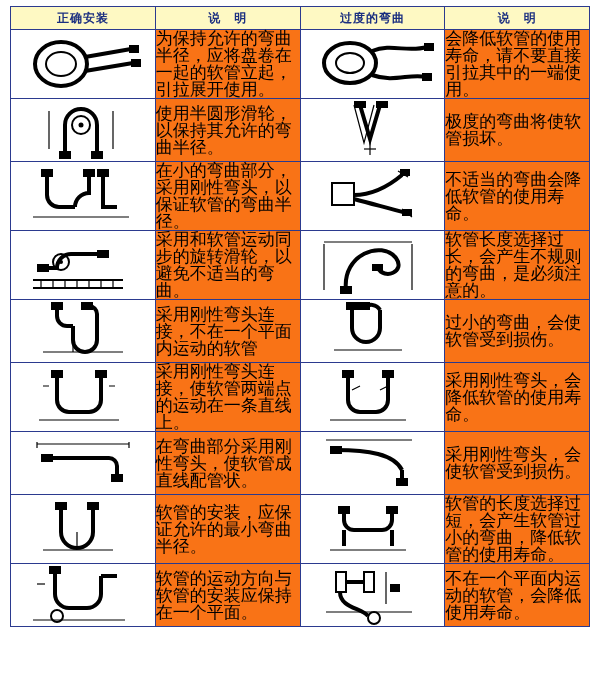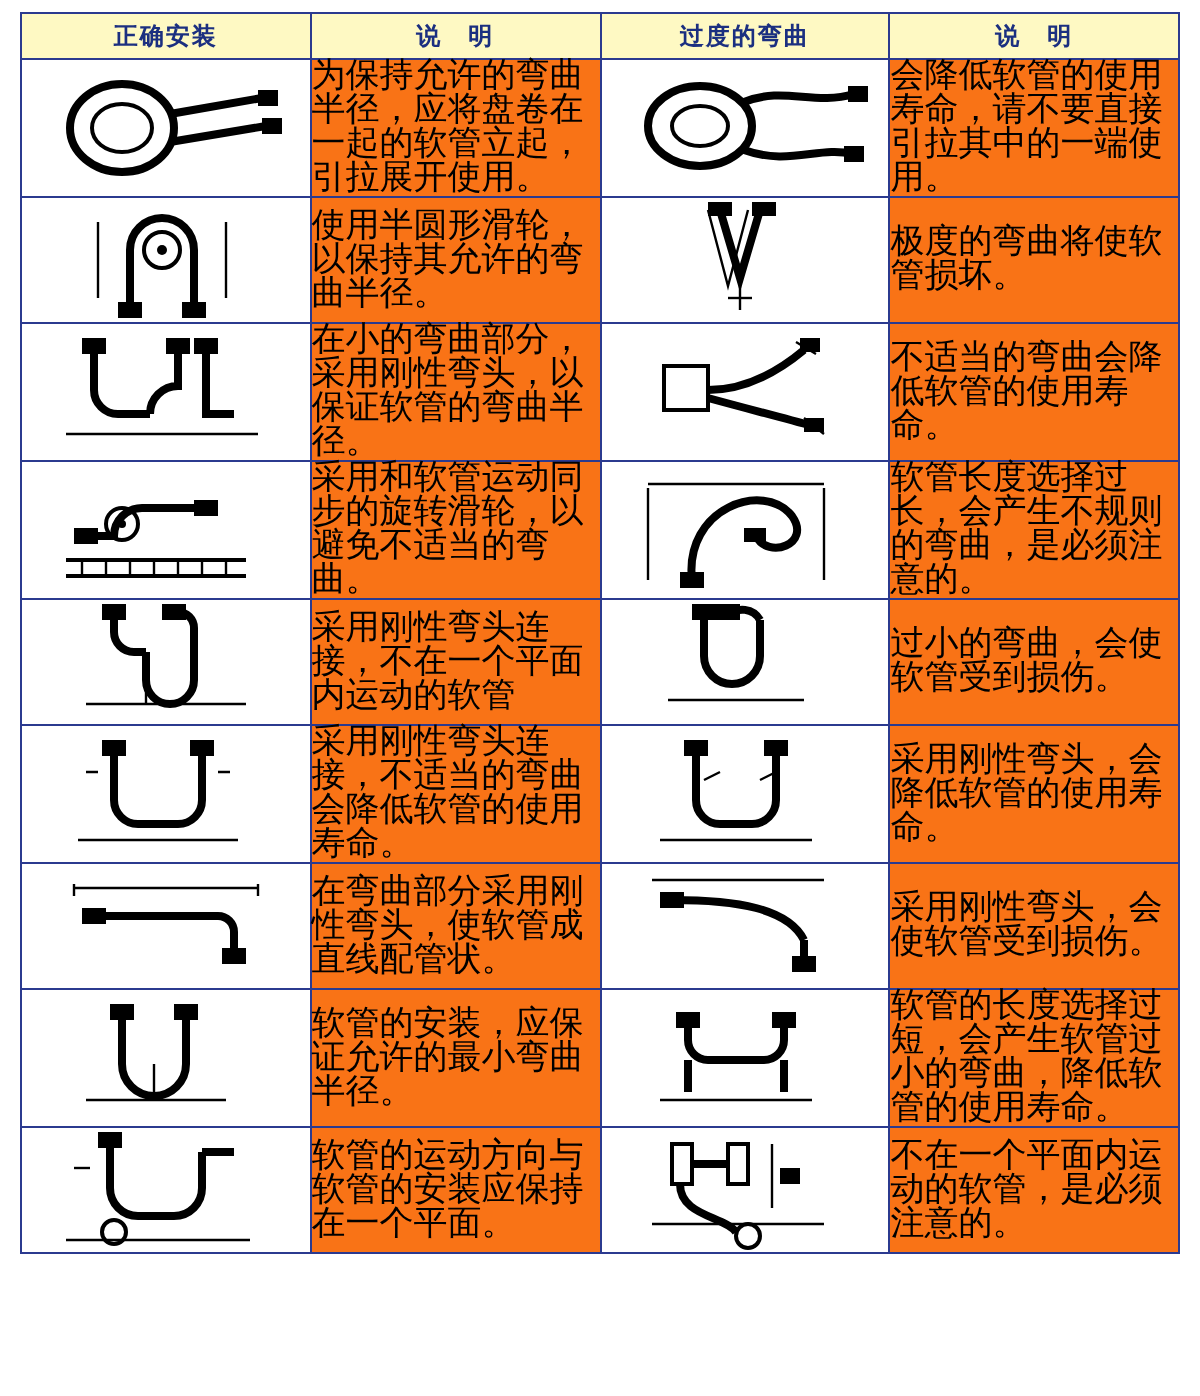--- a/index.html
+++ b/index.html
@@ -221,21 +221,21 @@
       <tr>
         <td class="pic">
           <svg width="140" height="62" viewBox="0 0 140 62">
             <path d="M44 8 L44 34 A12 12 0 0 0 56 46 L76 46 A12 12 0 0 0 88 34 L88 8" class="ink-thick"></path>
             <rect x="38" y="4" width="12" height="8" class="solid"></rect>
             <rect x="82" y="4" width="12" height="8" class="solid"></rect>
             <path d="M26 54 L106 54" class="ink-thin"></path>
             <path d="M30 20 L36 20 M96 20 L102 20" class="ink-thin"></path>
           </svg>
         </td>
-        <td class="desc">采用刚性弯头连接，不适当的弯曲会降低软管的使用寿命。</td>
+        <td class="desc">采用刚性弯头连接，使软管两端点的运动在一条直线上。</td>
         <td class="pic">
           <svg width="140" height="62" viewBox="0 0 140 62">
             <path d="M46 8 L46 34 A12 12 0 0 0 58 46 L74 46 A12 12 0 0 0 86 34 L86 8" class="ink-thick"></path>
             <rect x="40" y="4" width="12" height="8" class="solid"></rect>
             <rect x="80" y="4" width="12" height="8" class="solid"></rect>
             <path d="M28 54 L104 54" class="ink-thin"></path>
             <path d="M50 24 L58 20 M78 24 L86 20" class="ink-thin"></path>
           </svg>
         </td>
         <td class="desc">采用刚性弯头，会降低软管的使用寿命。</td>
@@ -305,18 +305,18 @@
             <rect x="34" y="8" width="10" height="20" class="ink"></rect>
             <rect x="62" y="8" width="10" height="20" class="ink"></rect>
             <path d="M44 18 L62 18" class="ink-thick"></path>
             <path d="M38 28 C38 44 60 44 66 52" class="ink-thick"></path>
             <circle cx="72" cy="54" r="6" class="ink"></circle>
             <path d="M84 8 L84 40" class="ink-thin"></path>
             <path d="M24 48 L110 48" class="ink-thin"></path>
             <rect x="88" y="20" width="10" height="8" class="solid"></rect>
           </svg>
         </td>
-        <td class="desc">不在一个平面内运动的软管，是必须注意的。</td>
+        <td class="desc">不在一个平面内运动的软管，会降低使用寿命。</td>
       </tr>
 
     </tbody>
   </table>
 </div>
 
 </body></html>

